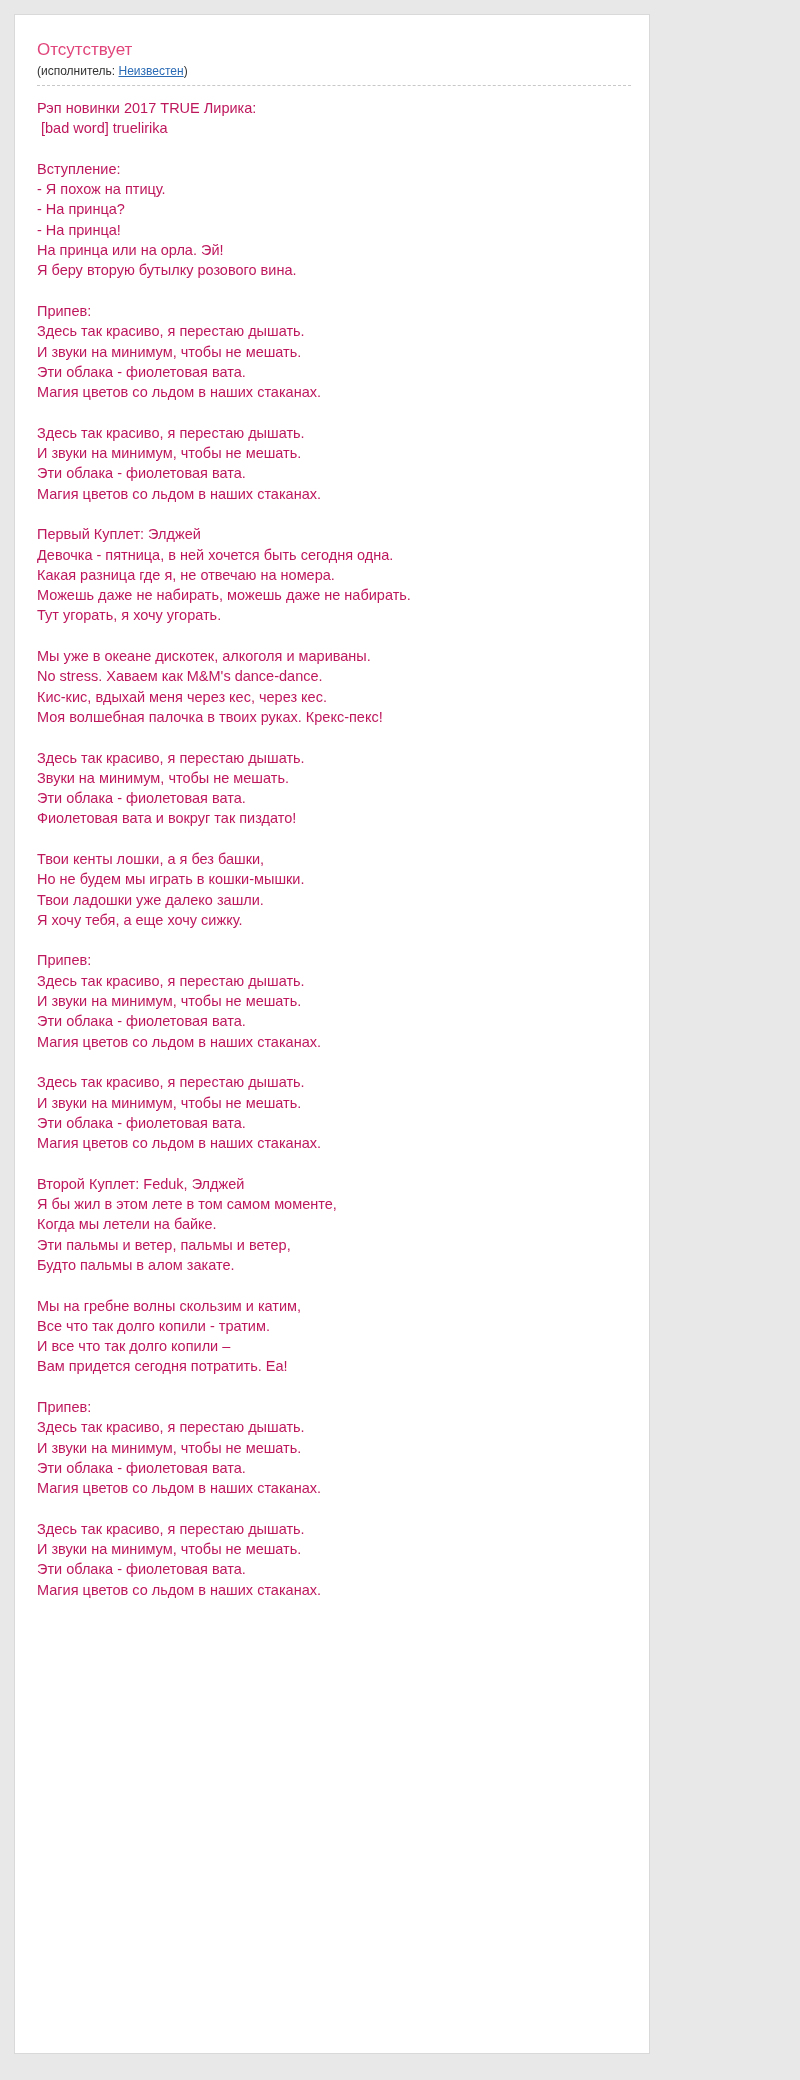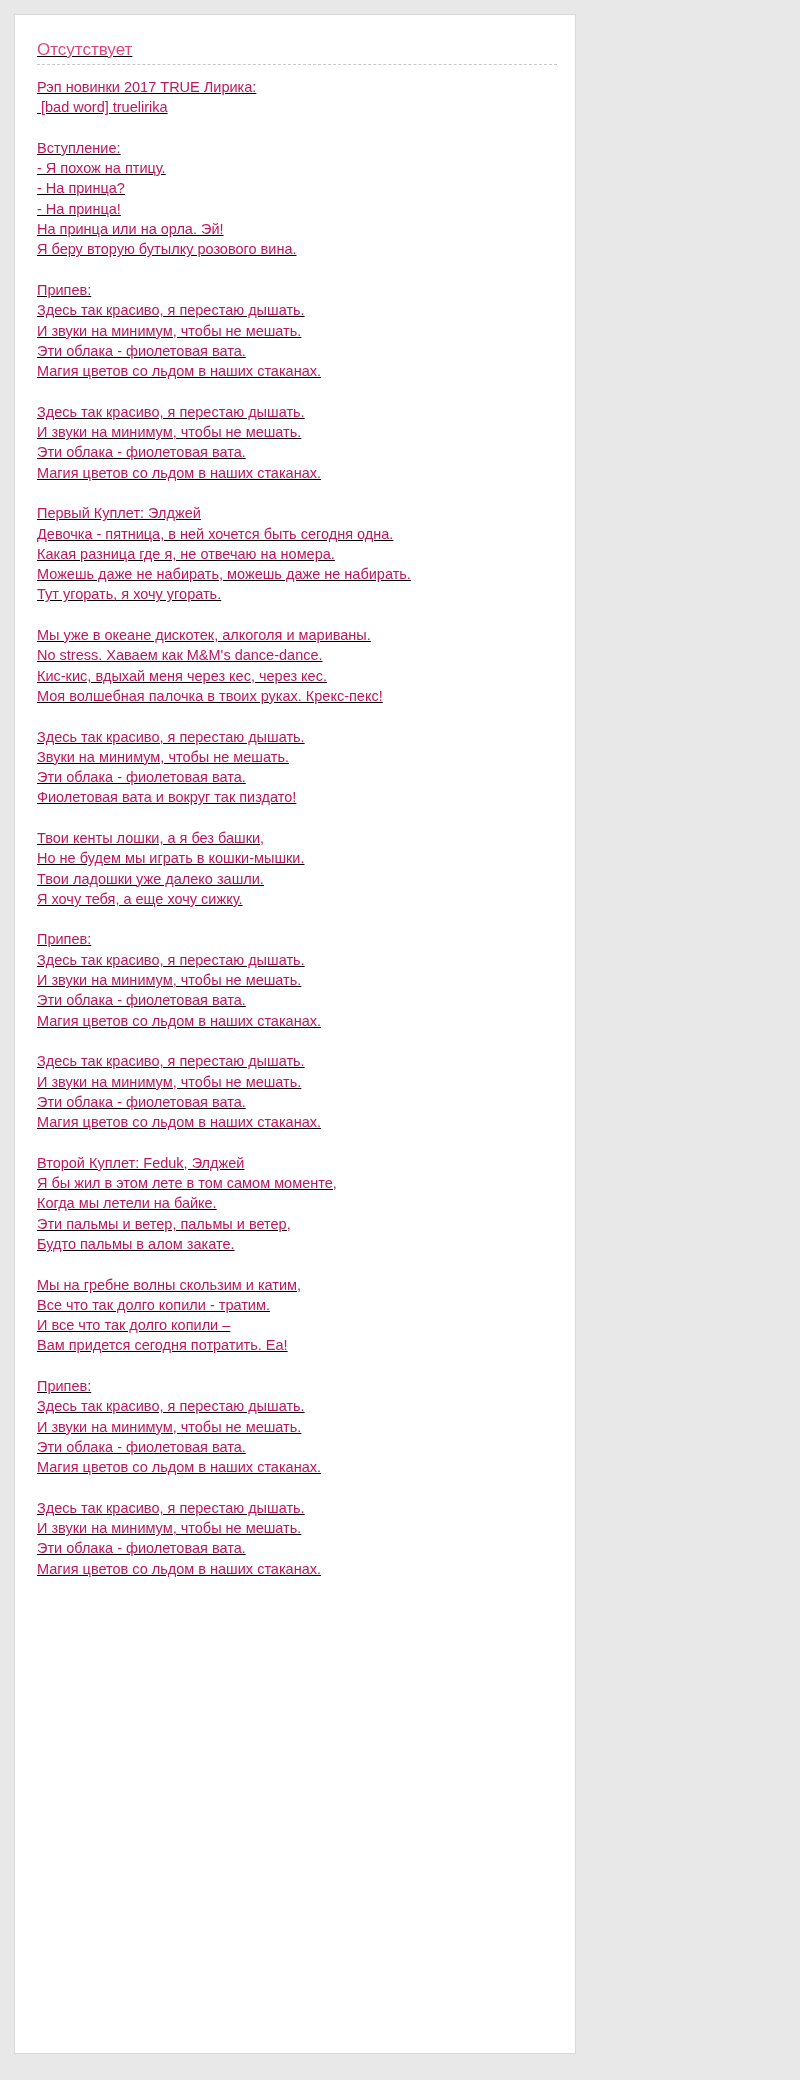--- a/index.html
+++ b/index.html
@@ -14,27 +14,26 @@
   }
   .page {
     position: relative;
     width: 800px;
     min-height: 2080px;
     box-sizing: border-box;
     padding: 14px 0 0 14px;
   }
   .card {
     position: relative;
-    width: 562px;
+    width: 636px;
     min-height: 2040px;
     box-sizing: border-box;
     background: #ffffff;
     border: 1px solid #d9d9d9;
     padding: 24px 18px 6px 22px;
-    text-decoration: underline;
   }
   .title {
     color: #e0457b;
     font-size: 17px;
     line-height: 22px;
     margin: 0 0 3px 0;
     font-weight: normal;
   }
   .artist-line {
     font-size: 12px;
@@ -65,20 +64,21 @@
   }
 </style>
 </head>
 <body>
 
 <div class="page">
   <div class="card">
 
     <h1 class="title">Отсутствует</h1>
 
+    <div class="artist-line"><span>(исполнитель: </span><span class="artist-link">Неизвестен</span><span>)</span></div>
 
     <hr class="divider">
 
     <div class="lyrics">Рэп новинки 2017 TRUE Лирика:
  [bad word] truelirika
 
 Вступление:
 - Я похож на птицу.
 - На принца?
 - На принца!

